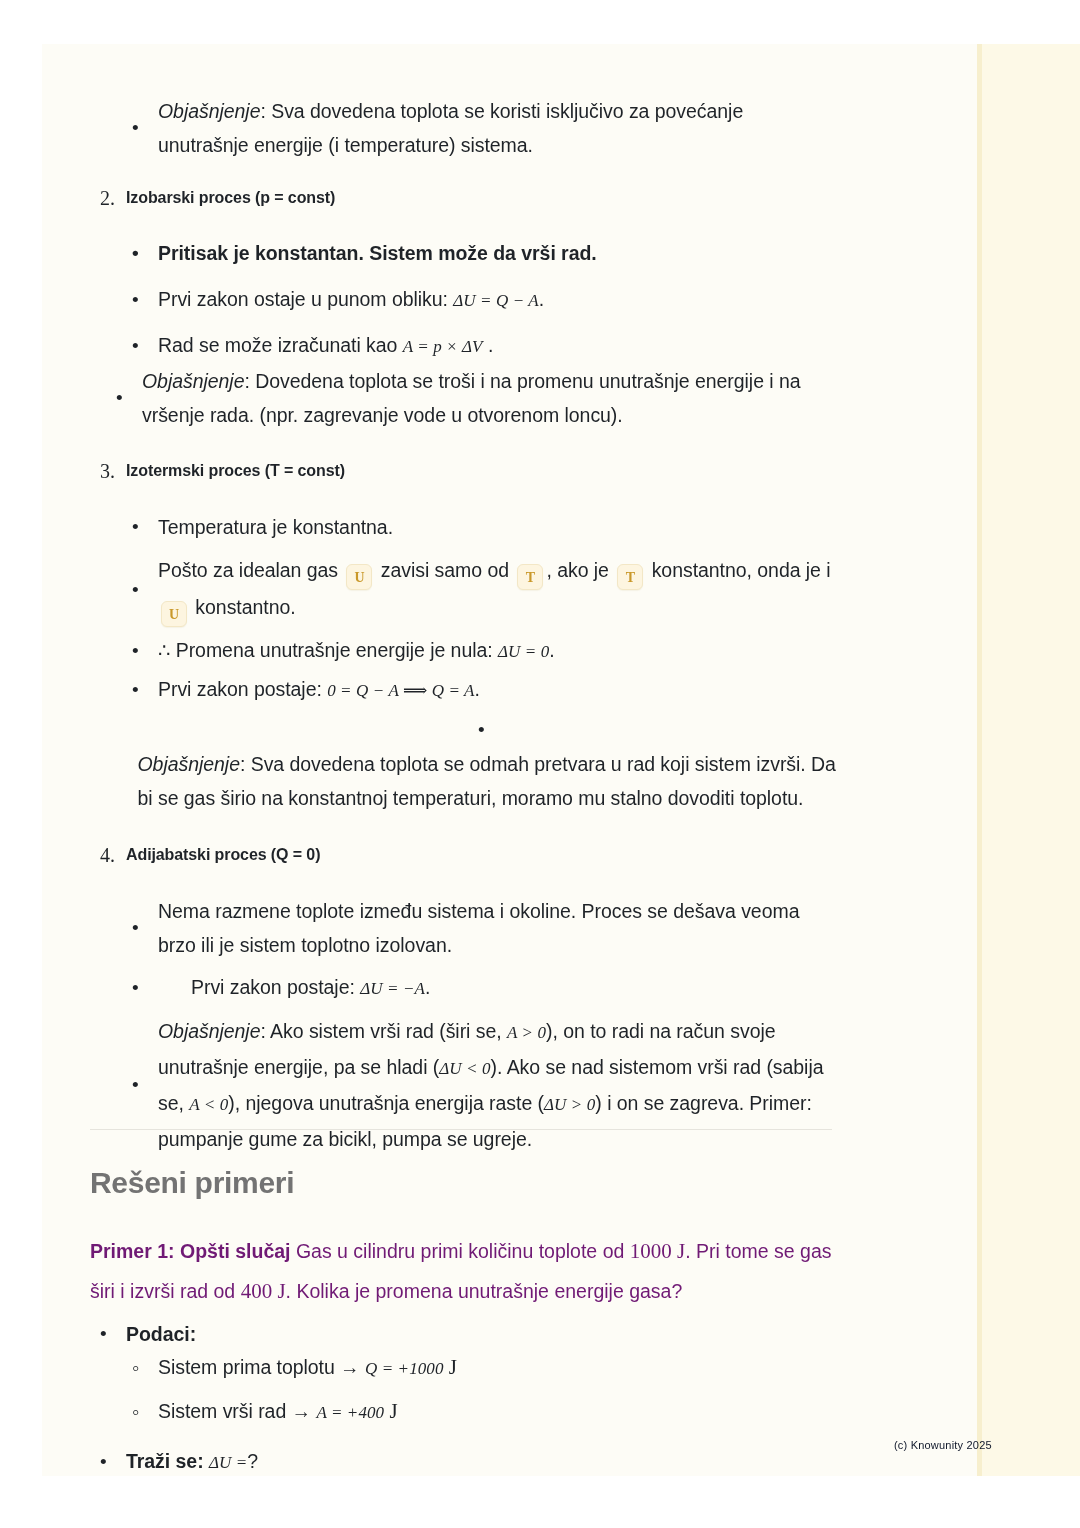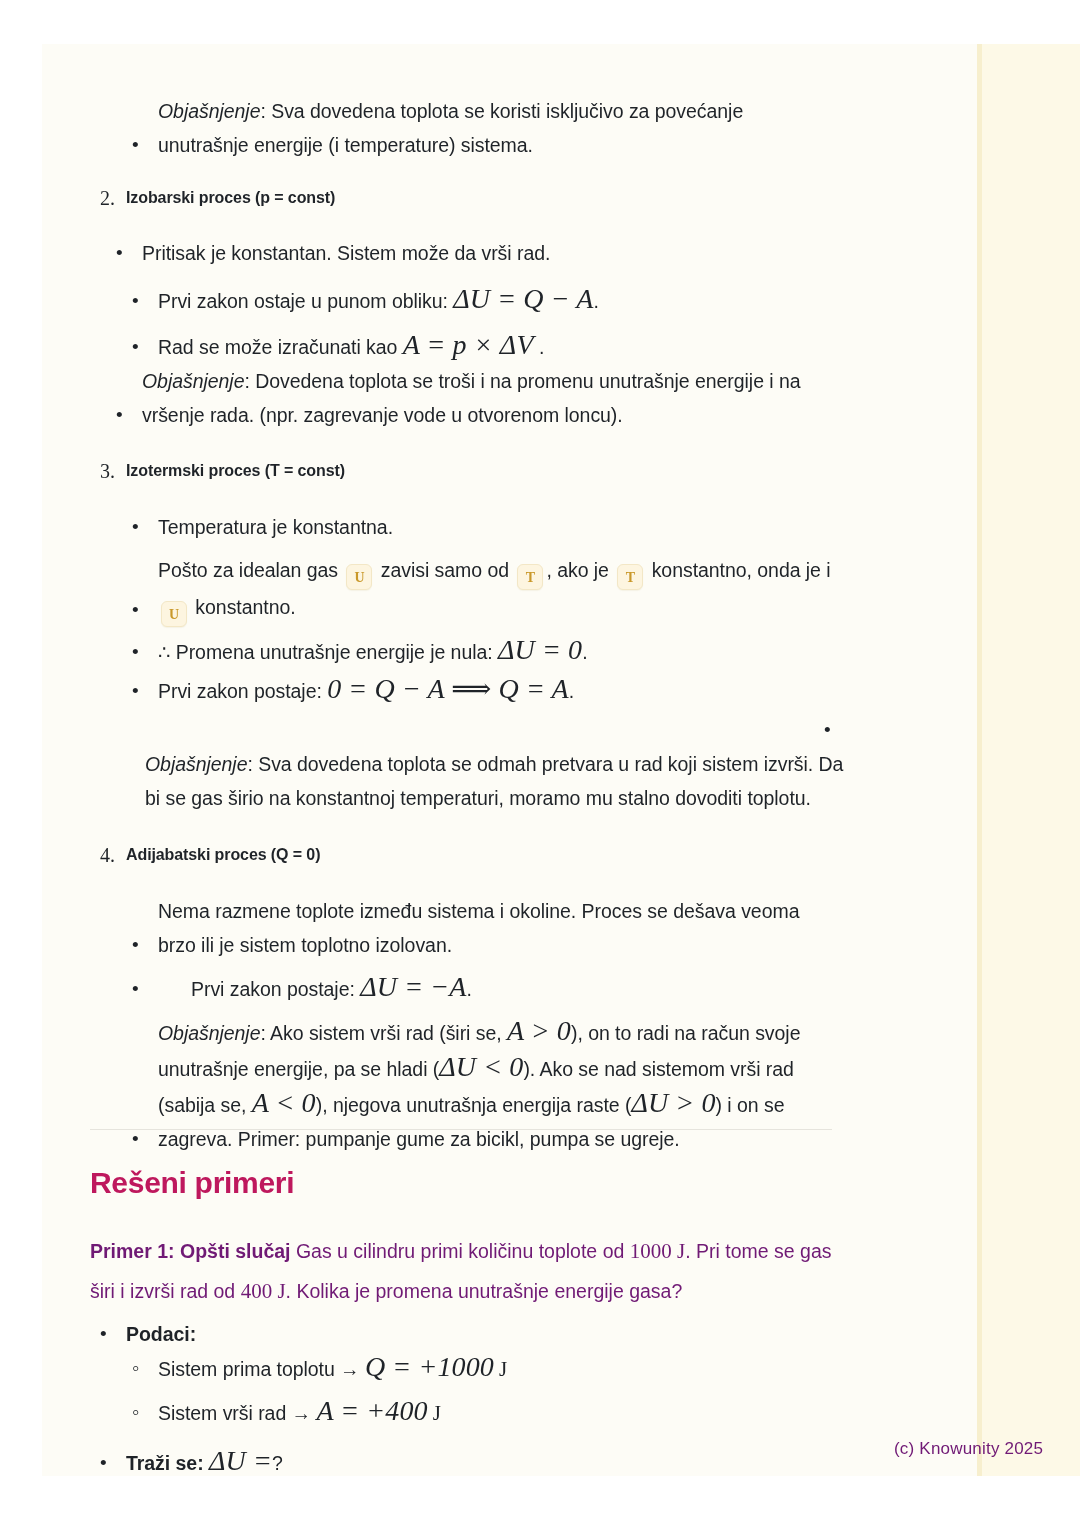--- a/index.html
+++ b/index.html
@@ -62,21 +62,21 @@
     line-height: 34px;
     letter-spacing: -0.05px;
   }
   em, .it { font-style: italic; }
   .bold, strong { font-weight: 700; }
 
   
   .m {
     font-family: "Liberation Serif", "DejaVu Serif", serif;
     font-style: italic;
-    font-size: 28px;
+    font-size: 17px;
     letter-spacing: 0.1px;
   }
   .mu { 
     font-family: "Liberation Serif", "DejaVu Serif", serif;
     font-style: normal;
     font-size: 21px;
   }
 
   
   .num-item {
@@ -98,21 +98,21 @@
     font-weight: 700;
     color: #1f2328;
     line-height: 32px;
     letter-spacing: -0.1px;
   }
 
   
   .bullet-row {
     position: absolute;
     display: flex;
-    align-items: flex-end;
+    align-items: center;
   }
   .bullet-dot {
     flex: 0 0 28px;
     width: 28px;
     color: #1f2328;
     font-size: 19px;
     line-height: 34px;
     text-align: left;
     padding-left: 2px;
     box-sizing: border-box;
@@ -159,42 +159,42 @@
     background: #e6e4dd;
   }
 
   
   #section-heading {
     position: absolute;
     left: 48px;
     top: 1122px;
     font-size: 30px;
     font-weight: 700;
-    color: #be185d;
+    color: #737373;
     letter-spacing: -0.3px;
   }
 
   
   #example-para {
     position: absolute;
     left: 48px;
     top: 1187px;
     width: 742px;
     font-size: 19.5px;
     line-height: 40px;
     color: #701a75;
   }
 
   
   #watermark {
     position: absolute;
     left: 852px;
     top: 1395px;
-    font-size: 17px;
-    color: #701a75;
+    font-size: 11px;
+    color: #0f172a;
     letter-spacing: 0.2px;
     white-space: nowrap;
   }
 </style>
 </head>
 <body>
 
 <div id="page-sheet">
 
   <div id="right-strip"></div>
@@ -207,21 +207,21 @@
       <div class="bullet-body txt">
         <em>Objašnjenje</em><span>: Sva dovedena toplota se koristi isključivo za povećanje unutrašnje energije (i temperature) sistema.</span>
       </div>
     </div>
 
     <div class="num-item" style="left:58px; top:138px;">
       <div class="num-marker">2.</div>
       <div class="num-heading">Izobarski proces (p = const)</div>
     </div>
 
-    <div class="bullet-row" style="left:72px; top:192px; width:700px;">
+    <div class="bullet-row" style="left:88px; top:192px; width:700px;font-weight:bold;">
       <div class="bullet-dot"></div>
       <div class="bullet-body txt">Pritisak je konstantan. Sistem može da vrši rad.</div>
     </div>
 
     <div class="bullet-row" style="left:88px; top:238px; width:700px;">
       <div class="bullet-dot"></div>
       <div class="bullet-body txt">
         <span>Prvi zakon ostaje u punom obliku: </span><span class="m">ΔU = Q − A</span><span>.</span>
       </div>
     </div>

